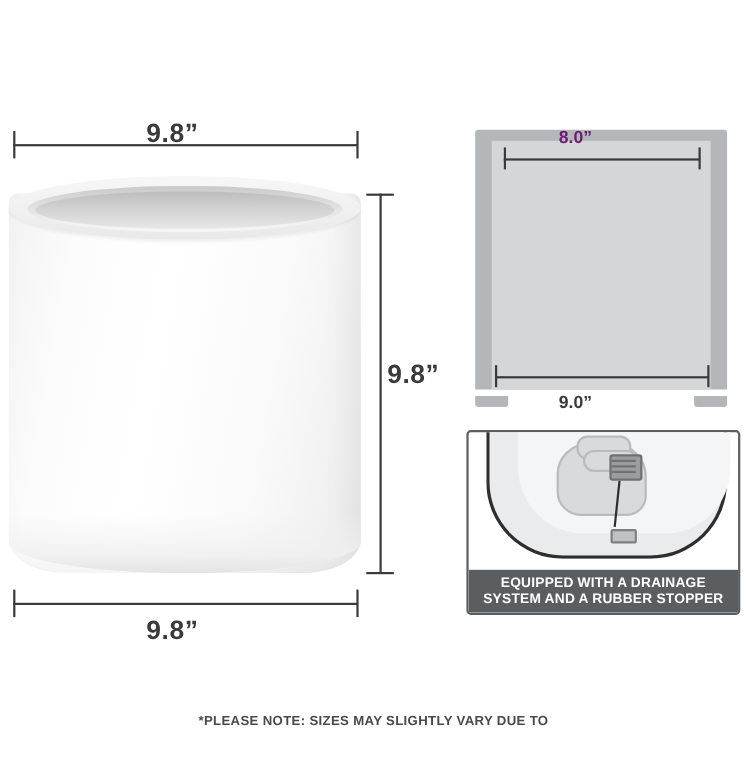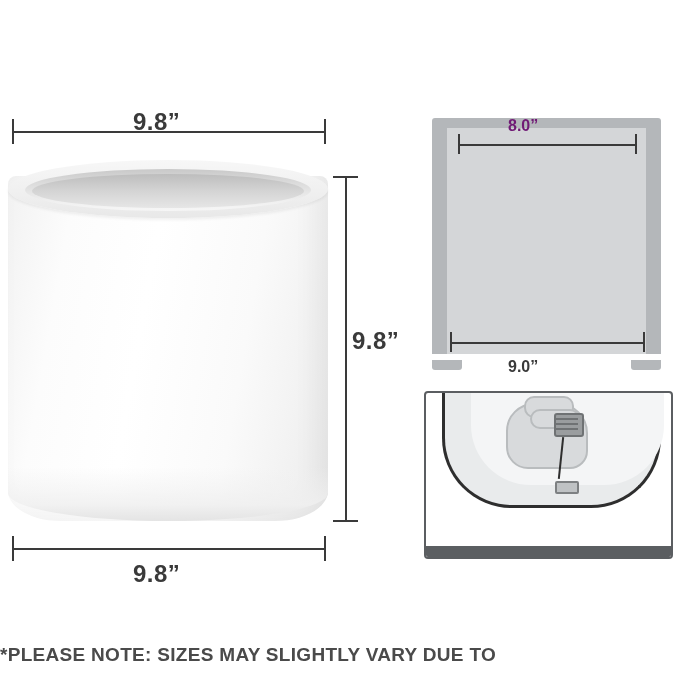--- a/index.html
+++ b/index.html
@@ -294,22 +294,22 @@
     padding: 5px 2px 6px;
     letter-spacing: 0.2px;
   }
 
   
   .note {
     position: absolute;
     left: 0;
     width: 100%;
     top: 646px;
-    text-align: left;
-    font-size: 19px;
+    text-align: center;
+    font-size: 12px;
     font-weight: bold;
     color: #4a4a4a;
     line-height: 18px;
     letter-spacing: 0.3px;
   }
 </style>
 </head>
 <body>
 
 <div class="page">
@@ -365,20 +365,22 @@
     <div class="hand"></div>
     <div class="finger f1"></div>
     <div class="finger f2"></div>
     <div class="stopper"></div>
     <div class="stopper-line" style="top:25px"></div>
     <div class="stopper-line" style="top:30px"></div>
     <div class="stopper-line" style="top:35px"></div>
     <div class="drip"></div>
     <div class="plug"></div>
     <div class="drain-caption">
+      <div>EQUIPPED WITH A DRAINAGE</div>
+      <div>SYSTEM AND A RUBBER STOPPER</div>
     </div>
   </div>
 
   <div class="note">
     <div>*PLEASE NOTE: SIZES MAY SLIGHTLY VARY DUE TO</div>
   </div>
 
 </div>
 
 </body></html>

